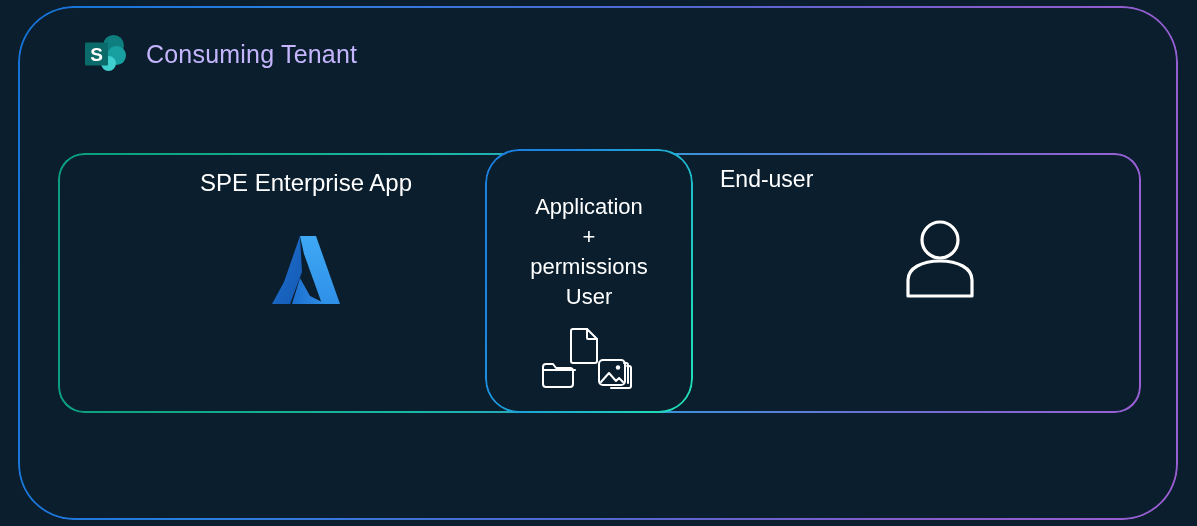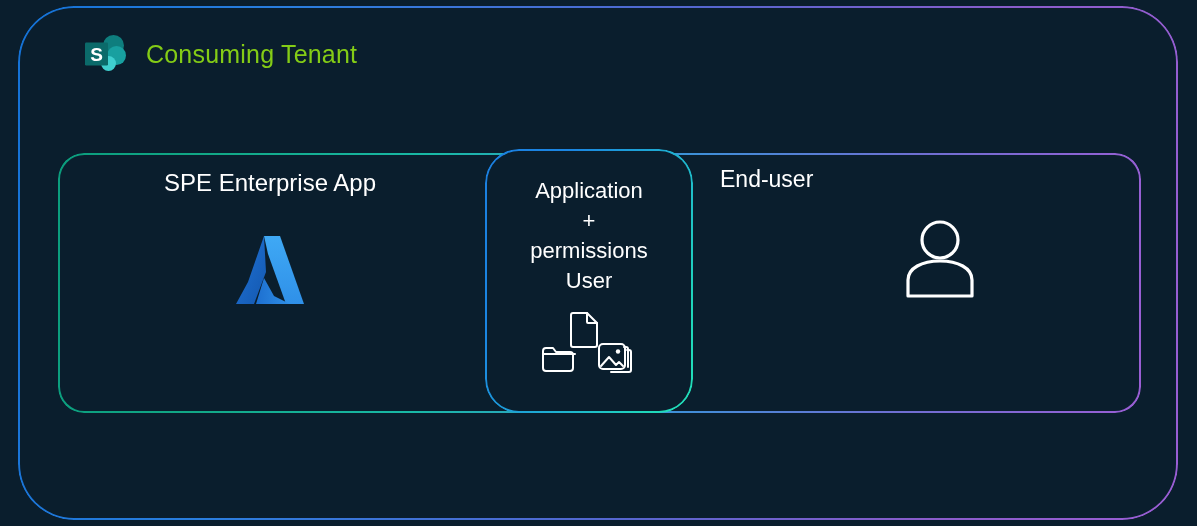--- a/index.html
+++ b/index.html
@@ -56,21 +56,21 @@
   }
   .sp-logo {
     width: 48px;
     height: 48px;
     position: relative;
     flex: 0 0 auto;
   }
   .tenant-title {
     font-size: 25px;
     font-weight: 400;
-    color: #84cc16;
+    color: #c4b5fd;
     letter-spacing: 0.2px;
     line-height: 1;
     white-space: nowrap;
   }
 
   
   .inner-wide {
     position: absolute;
     left: 58px;
     top: 153px;
@@ -120,38 +120,39 @@
     background: #0a1e2d;
   }
 
   
   .col-spe {
     position: absolute;
     left: 60px;
     top: 170px;
     width: 420px;
     text-align: center;
+    padding-left: 36px;
   }
   .col-spe .col-label {
     font-size: 24px;
     font-weight: 400;
     color: #ffffff;
     line-height: 1.1;
   }
   .azure-logo-wrap {
     margin-top: 36px;
     display: flex;
     justify-content: center;
   }
 
   
   .mid-content {
     position: absolute;
     left: 487px;
-    top: 176px;
+    top: 192px;
     width: 204px;
     text-align: center;
   }
   .mid-line {
     font-size: 22px;
     font-weight: 400;
     line-height: 30px;
     color: #ffffff;
   }
   .mid-icons {

